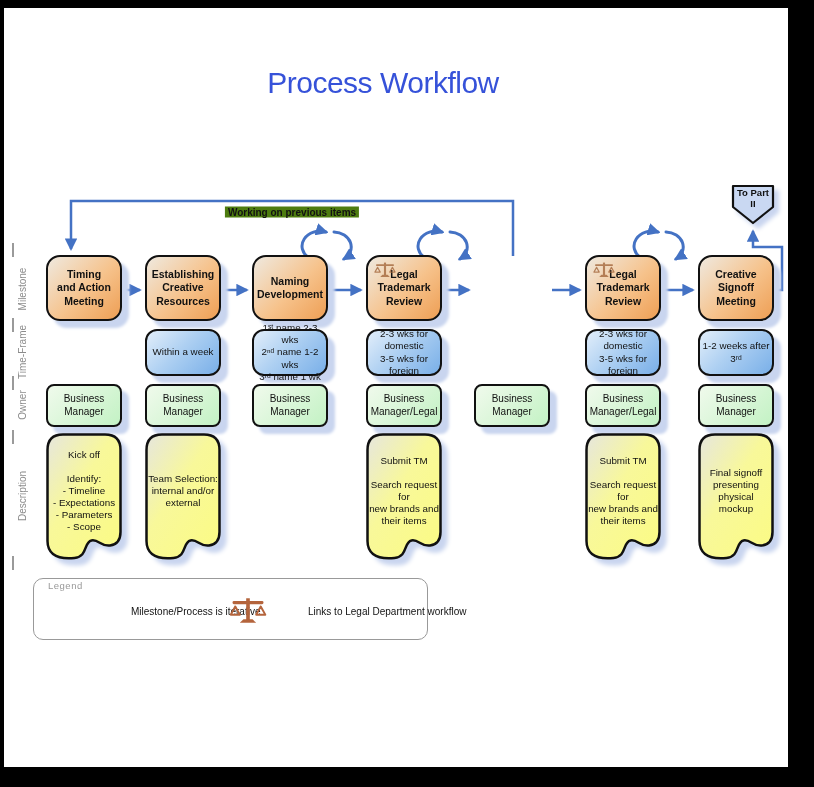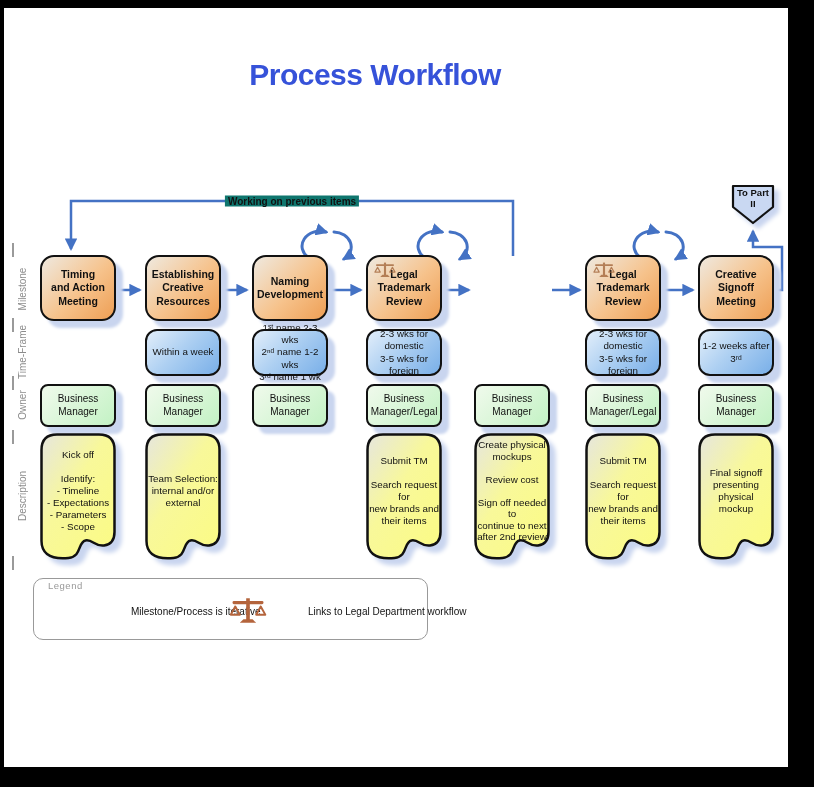--- a/index.html
+++ b/index.html
@@ -1,23 +1,23 @@
 <!DOCTYPE html>
 <html><head>
 <meta charset="utf-8">
 <style>
   html,body{margin:0;padding:0;background:#444;}
   .page{position:relative;width:814px;height:787px;background:#000;overflow:hidden;
         font-family:"Liberation Sans","DejaVu Sans",sans-serif;color:#111;}
   .canvas{position:absolute;left:4px;top:8px;width:784px;height:759px;background:#fff;}
-  .title{position:absolute;left:375px;top:58px;transform:translateX(-50%);margin:0;
-         font-size:30px;font-weight:bold;color:#3652D9;white-space:nowrap;letter-spacing:-0.5px;}
+  .title{position:absolute;left:375px;top:58px;transform:translateX(-50%);margin:8px;
+         font-size:30px;font-weight:normal;color:#3652D9;white-space:nowrap;letter-spacing:-0.5px;}
   .overlay{position:absolute;left:0;top:0;width:814px;height:787px;pointer-events:none;}
-  .feedback-label{position:absolute;left:292px;top:201px;transform:translate(-50%,-50%);
-         background:#0f766e;padding:0 3px;font-size:10px;font-weight:bold;white-space:nowrap;}
+  .feedback-label{position:absolute;left:292px;top:212px;transform:translate(-50%,-50%);
+         background:#4d7c0f;padding:0 3px;font-size:10px;font-weight:bold;white-space:nowrap;}
   .offpage-label{position:absolute;left:753px;top:199px;transform:translate(-50%,-50%);
          font-size:9.5px;font-weight:bold;text-align:center;line-height:1.15;}
   .lane-label{position:absolute;transform:translate(-50%,-50%) rotate(-90deg);
          color:#8c8c8c;font-size:10px;white-space:nowrap;}
   .lane-tick{position:absolute;left:12px;width:2px;height:14px;background:#9a9a9a;}
   .col{position:absolute;top:255px;width:76px;height:310px;}
   .box{position:absolute;left:0;width:76px;box-sizing:border-box;border:2.5px solid #111;
        display:flex;align-items:center;justify-content:center;text-align:center;
        box-shadow:7px 7px 3px #c9d5ef;}
   .milestone{top:0;height:66px;border-radius:14px;font-weight:bold;font-size:10.5px;line-height:1.25;
@@ -108,21 +108,21 @@
   <div class="lane-tick" style="top:318px"></div>
   <div class="lane-tick" style="top:376px"></div>
   <div class="lane-tick" style="top:430px"></div>
   <div class="lane-tick" style="top:556px"></div>
 
   <div class="lane-label" style="left:22px;top:289px">Milestone</div>
   <div class="lane-label" style="left:22px;top:352px">Time-Frame</div>
   <div class="lane-label" style="left:22px;top:405px">Owner</div>
   <div class="lane-label" style="left:22px;top:496px">Description</div>
 
-  <div class="col" style="left:40px">
+  <div class="col" style="left:46px">
     <div class="box milestone">
         <div>Timing<br>and Action<br>Meeting</div>
       </div>
     <div class="box owner">
         <div>Business<br>Manager</div>
       </div>
     <div class="desc">
       <svg width="76" height="127" viewBox="0 0 76 127">
           <path class="desc-path" d="M17 1.5 H59 Q74.5 1.5 74.5 17 V99 Q74.5 111 64 112.5 C55 113.8 52.5 106 45.5 107.5 C37.5 109.2 42 123.5 28.5 125 Q14 126.5 7 121 Q1.5 116.5 1.5 108 V17 Q1.5 1.5 17 1.5 Z"></path>
         </svg>
@@ -178,26 +178,20 @@
           <path class="desc-path" d="M17 1.5 H59 Q74.5 1.5 74.5 17 V99 Q74.5 111 64 112.5 C55 113.8 52.5 106 45.5 107.5 C37.5 109.2 42 123.5 28.5 125 Q14 126.5 7 121 Q1.5 116.5 1.5 108 V17 Q1.5 1.5 17 1.5 Z"></path>
         </svg>
       <div class="desc-text">Submit TM<br><br>Search request for<br>new brands and<br>their items</div>
     </div>
   </div>
 
   <div class="col" style="left:474px">
     <div class="box owner">
         <div>Business<br>Manager</div>
       </div>
-    <div class="desc">
-      <svg width="76" height="127" viewBox="0 0 76 127">
-          <path class="desc-path" d="M17 1.5 H59 Q74.5 1.5 74.5 17 V99 Q74.5 111 64 112.5 C55 113.8 52.5 106 45.5 107.5 C37.5 109.2 42 123.5 28.5 125 Q14 126.5 7 121 Q1.5 116.5 1.5 108 V17 Q1.5 1.5 17 1.5 Z"></path>
-        </svg>
-      <div class="desc-text" style="line-height:1.18">Create physical<br>mockups<br><br>Review cost<br><br>Sign off needed to<br>continue to next<br>after 2nd review</div>
-    </div>
   </div>
 
   <div class="col" style="left:585px">
     <div class="box milestone">
       <svg class="scales-sm" viewBox="0 0 44 34">
           <use href="#scales"></use>
         </svg>
       <div>Legal Trademark<br>Review</div>
     </div>
     <div class="box timeframe">

